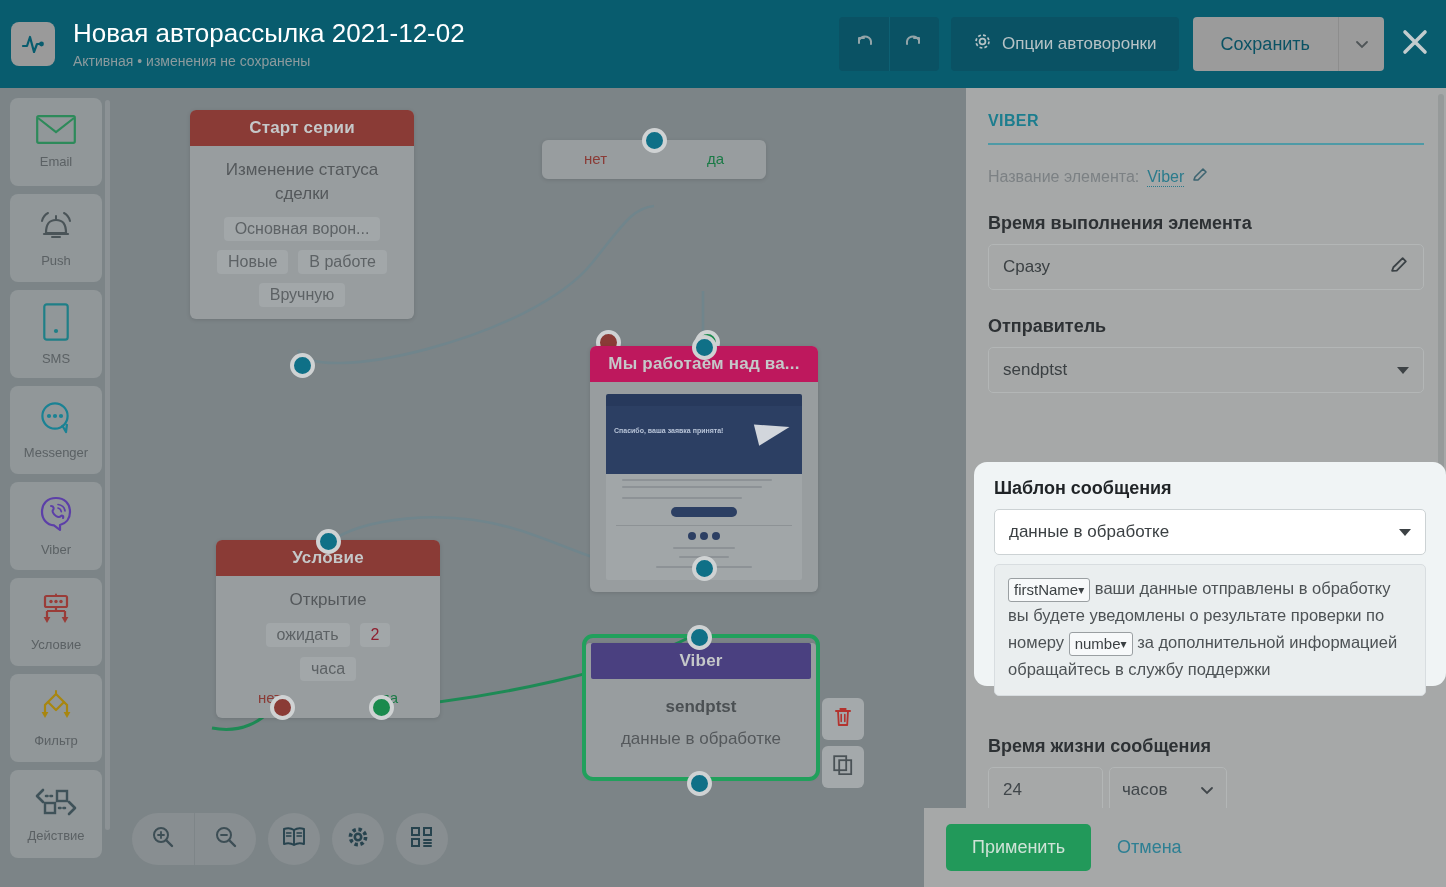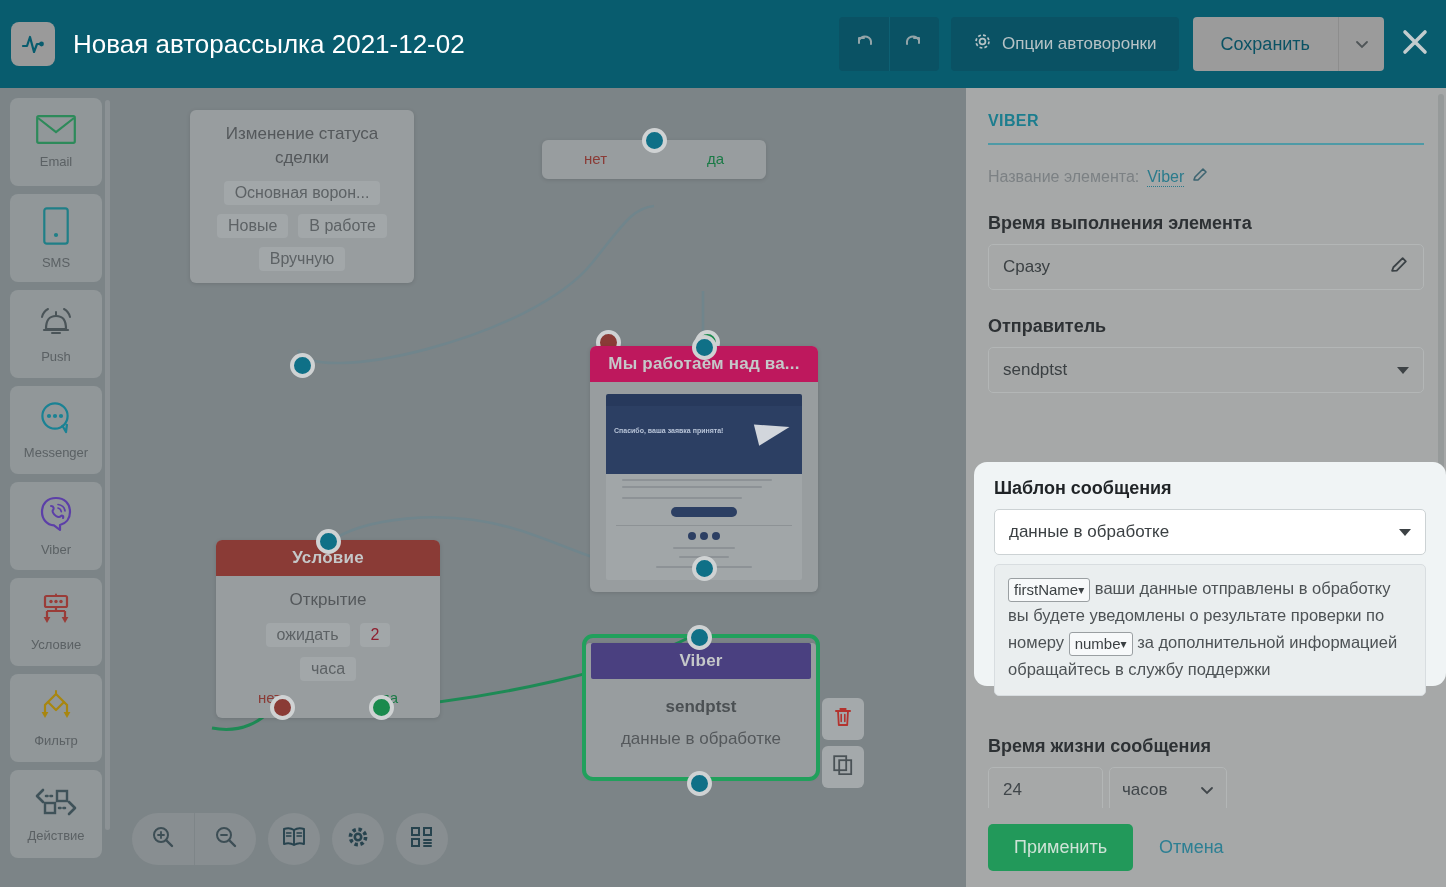--- a/index.html
+++ b/index.html
@@ -221,21 +221,21 @@
     width: 115px; height: 46px; border: 1px solid #b3b6b6; border-radius: 5px;
     display: flex; align-items: center; padding: 0 14px; font-size: 17px; color: #40464a;
   }
   .ttl-unit {
     width: 118px; height: 46px; border: 1px solid #b3b6b6; border-radius: 5px;
     display: flex; align-items: center; justify-content: space-between;
     padding: 0 12px; font-size: 17px; color: #40464a;
   }
 
   .footer {
-    position: absolute; left: 966px; top: 808px; width: 480px; height: 79px;
+    position: absolute; left: 924px; top: 808px; width: 480px; height: 79px;
     background: #a6a8a8; display: flex; align-items: center; padding-left: 22px; gap: 26px;
   }
   .apply-btn {
     background: #22995a; color: #cfe3d7; border-radius: 5px; font-size: 18px;
     padding: 13px 26px; cursor: pointer;
   }
   .cancel-link { color: #2d7f93; font-size: 18px; cursor: pointer; }
 
   .panel-scroll {
     position: absolute; right: 2px; top: 6px; width: 6px; height: 440px;
@@ -249,20 +249,21 @@
 
   <div class="header">
     <div class="logo-box">
       <svg width="26" height="26" viewBox="0 0 26 26">
         <path d="M3 15 L7 15 L10 6 L14 21 L17 13 L20 13" stroke="#085c6e" stroke-width="2.2" fill="none" stroke-linecap="round" stroke-linejoin="round"></path>
         <circle cx="21.5" cy="13" r="2.4" fill="#085c6e"></circle>
       </svg>
     </div>
     <div class="title-block">
       <div class="title-main">Новая авторассылка 2021-12-02</div>
+      <div class="title-sub">Активная • изменения не сохранены</div>
     </div>
     <div class="hdr-right">
       <div class="icon-btn first">
         <span>
           <svg width="22" height="22" viewBox="0 0 22 22">
               <path d="M6 7 L6 12 M6 7 L11 7" stroke="#93a4a8" stroke-width="2" fill="none" stroke-linecap="round"></path>
               <path d="M6 9 C10 3, 19 5, 18 13" stroke="#93a4a8" stroke-width="2" fill="none" stroke-linecap="round"></path>
             </svg>
         </span>
       </div>
@@ -310,40 +311,40 @@
         <svg width="40" height="29" viewBox="0 0 40 29">
             <rect x="1.2" y="1.2" width="37.6" height="26.6" rx="1.5" fill="none" stroke="#2d8a5a" stroke-width="2.2"></rect>
             <path d="M2 3 L20 17 L38 3" fill="none" stroke="#2d8a5a" stroke-width="2.2"></path>
           </svg>
       </span>
       <span class="side-label">Email</span>
     </div>
 
     <div class="side-item">
       <span>
-        <svg width="26" height="38" viewBox="0 0 26 38">
-            <rect x="1.3" y="1.3" width="23.4" height="35.4" rx="2.5" fill="none" stroke="#1f7f87" stroke-width="2.2"></rect>
-            <circle cx="13" cy="28" r="2.1" fill="#1f7f87"></circle>
-          </svg>
-      </span>
-      <span class="side-label">SMS</span>
-    </div>
-
-    <div class="side-item">
-      <span>
         <svg width="38" height="34" viewBox="0 0 38 34">
           <path d="M9 24 C9 15, 12 11, 19 11 C26 11, 29 15, 29 24 Z" fill="none" stroke="#4a5458" stroke-width="2.2"></path>
           <path d="M7 25 L31 25" stroke="#4a5458" stroke-width="2.2" stroke-linecap="round"></path>
           <path d="M15 28 L23 28" stroke="#4a5458" stroke-width="2" stroke-linecap="round"></path>
           <path d="M19 11 L19 7" stroke="#4a5458" stroke-width="2" stroke-linecap="round"></path>
           <path d="M5 12 C6 8, 8 5.5, 11 4" stroke="#4a5458" stroke-width="2" fill="none" stroke-linecap="round"></path>
           <path d="M33 12 C32 8, 30 5.5, 27 4" stroke="#4a5458" stroke-width="2" fill="none" stroke-linecap="round"></path>
         </svg>
       </span>
       <span class="side-label">Push</span>
+    </div>
+
+    <div class="side-item">
+      <span>
+        <svg width="26" height="38" viewBox="0 0 26 38">
+            <rect x="1.3" y="1.3" width="23.4" height="35.4" rx="2.5" fill="none" stroke="#1f7f87" stroke-width="2.2"></rect>
+            <circle cx="13" cy="28" r="2.1" fill="#1f7f87"></circle>
+          </svg>
+      </span>
+      <span class="side-label">SMS</span>
     </div>
 
     <div class="side-item">
       <span>
         <svg width="38" height="34" viewBox="0 0 38 34">
           <circle cx="18" cy="15" r="12.6" fill="none" stroke="#1a8294" stroke-width="2.2"></circle>
           <path d="M25 24 L29 31 L30 23" fill="none" stroke="#1a8294" stroke-width="2.2" stroke-linejoin="round"></path>
           <circle cx="12" cy="15" r="2.1" fill="#1a8294"></circle>
             <circle cx="18" cy="15" r="2.1" fill="#1a8294"></circle>
             <circle cx="24" cy="15" r="2.1" fill="#1a8294"></circle>
@@ -420,20 +421,21 @@
 
       <path d="M591 470 C 520 500, 470 460, 400 440 C 330 420, 250 430, 216 455" stroke="#70858c" stroke-width="2.6" fill="none"></path>
 
       <path d="M265 620 C 380 612, 520 580, 580 548 C 596 540, 592 546, 591 552" stroke="#1e8a55" stroke-width="3" fill="none"></path>
 
       <path d="M100 640 C 130 646, 150 632, 158 622" stroke="#1e8a55" stroke-width="3" fill="none"></path>
     </svg>
 
     <div class="node" style="left:78px; top:22px; width:224px;">
       <div class="node-body">
+        <div class="node-head head-red">Старт серии</div>
         <div class="node-text">Изменение статуса сделки</div>
         <div class="chiprow">
           <span class="chip">Основная ворон...</span>
         </div>
         <div class="chiprow">
           <span class="chip">Новые</span>
           <span class="chip">В работе</span>
         </div>
         <div class="chiprow">
           <span class="chip">Вручную</span>

